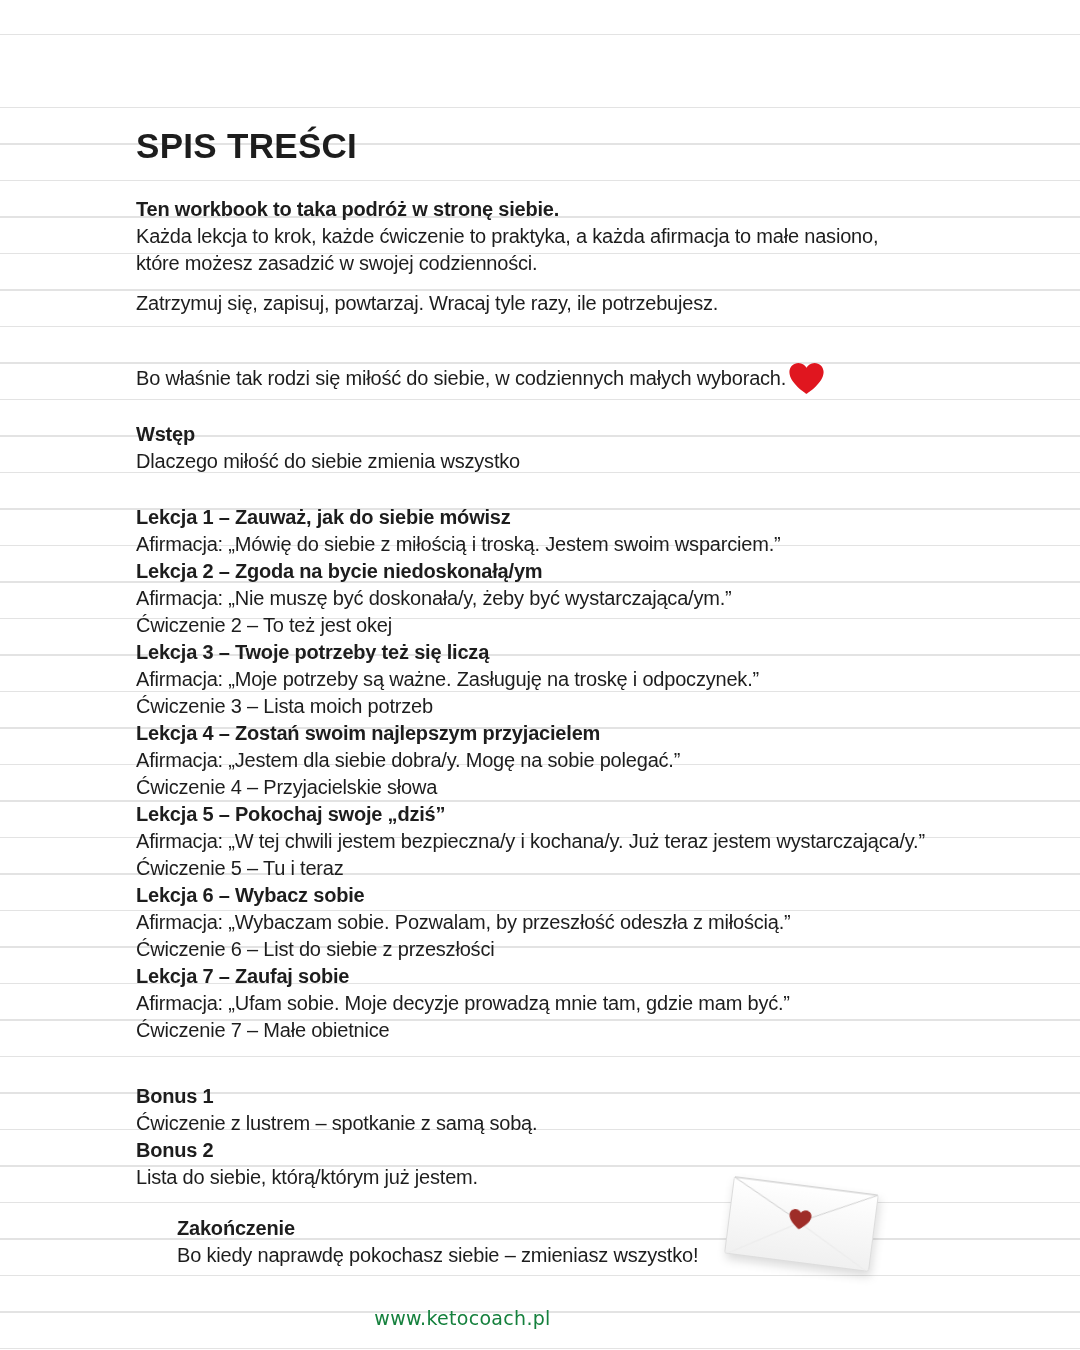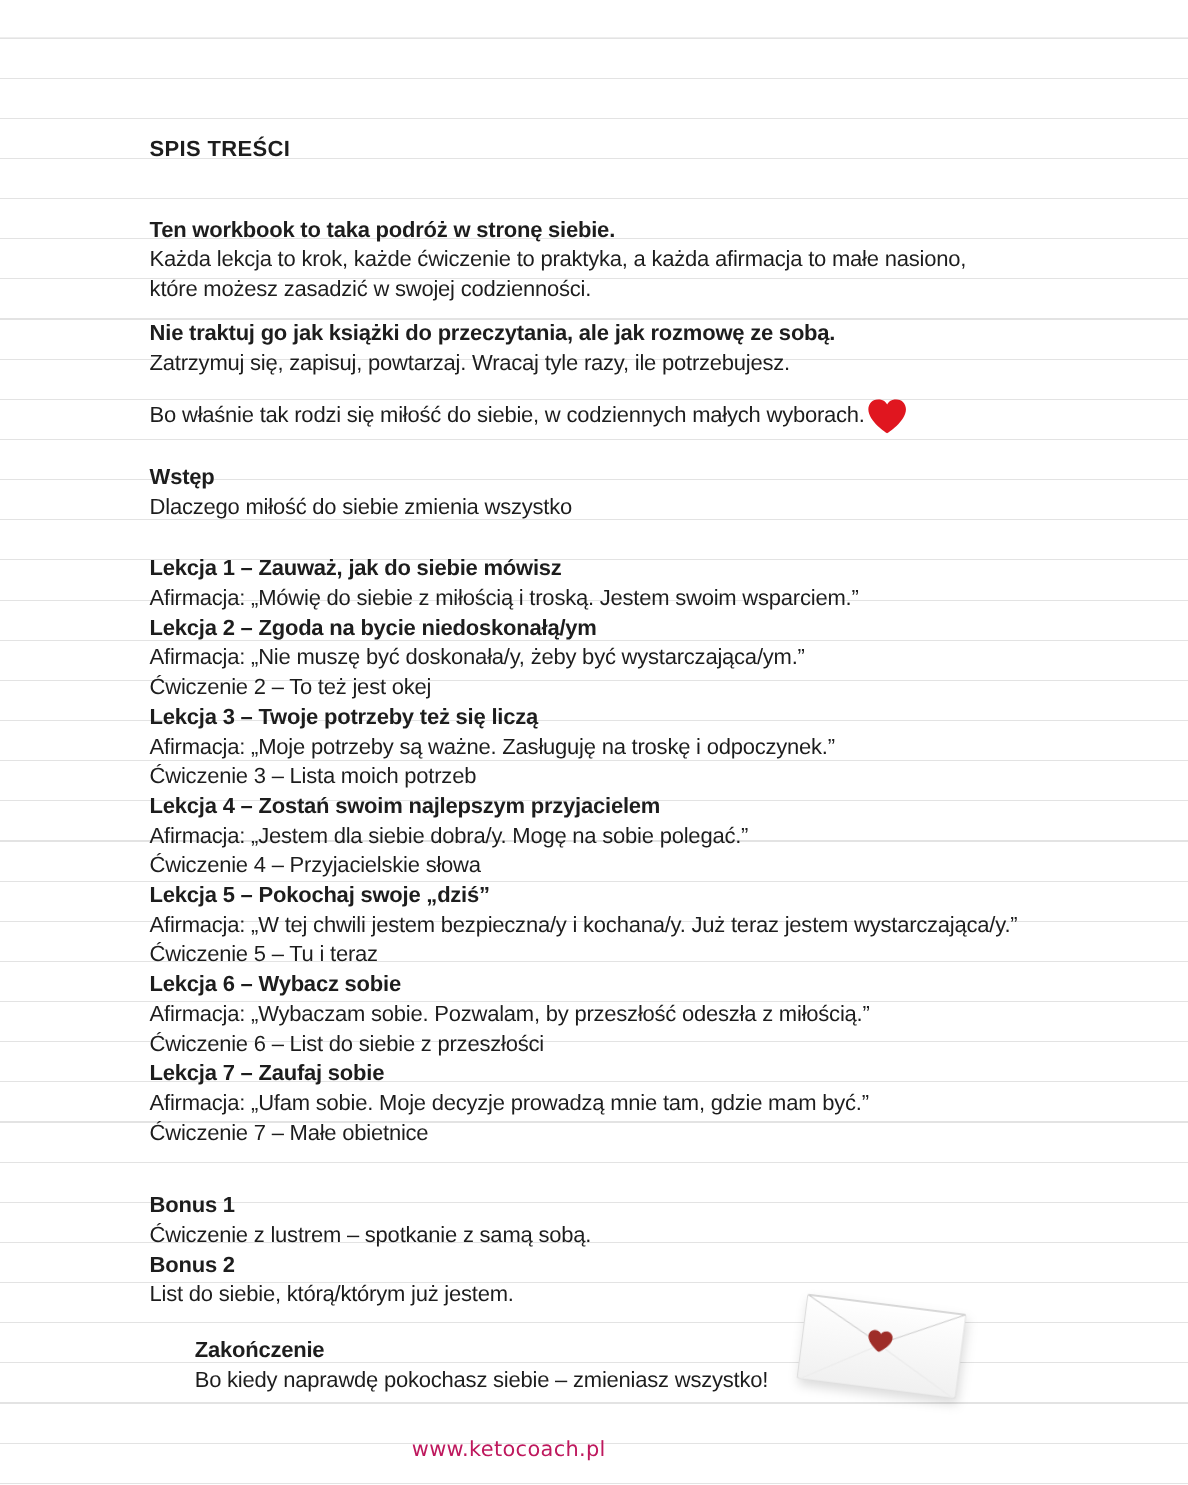--- a/index.html
+++ b/index.html
@@ -17,56 +17,55 @@
     z-index:0;
   }
   .block{
     position:absolute;left:136px;
     font-size:20px;line-height:27px;letter-spacing:-0.2px;
     white-space:nowrap;z-index:2;
   }
   .b{font-weight:700;}
   .page-title{
     position:absolute;left:136px;top:104px;
-    font-size:20px;line-height:38px;font-weight:800;letter-spacing:0.3px;
+    font-size:35px;line-height:38px;font-weight:800;letter-spacing:0.3px;
     z-index:2;white-space:nowrap;text-align:right;
   }
   .heart-row{display:flex;align-items:center;}
   .heart-inline{width:35px;height:31px;margin-left:3px;flex:0 0 auto;}
   .envelope{
     position:absolute;left:734px;top:1176px;width:146px;height:78px;
     transform:rotate(7.3deg);transform-origin:0 0;
     filter:drop-shadow(2px 5px 5px rgba(0,0,0,0.14));
     z-index:1;
   }
   .footer{
     position:absolute;left:0;top:1305px;width:925px;
     text-align:center;
     font-family:"DejaVu Sans",sans-serif;
-    font-size:19px;line-height:27px;letter-spacing:0.3px;color:#be185d;
+    font-size:19px;line-height:27px;letter-spacing:0.3px;color:#15803d;
     z-index:2;
   }
 </style>
 </head>
 <body>
 
 <div class="page">
 
   <div class="ruled"></div>
 
   <h1 class="page-title">SPIS TREŚCI</h1>
 
   <div class="block" style="top:184px;margin-top:12px;">
     <div class="b">Ten workbook to taka podróż w stronę siebie.</div>
     <div>Każda lekcja to krok, każde ćwiczenie to praktyka, a każda afirmacja to małe nasiono,</div>
     <div>które możesz zasadzić w swojej codzienności.</div>
   </div>
 
   <div class="block" style="top:290px;">
-    <div class="b">Nie traktuj go jak książki do przeczytania, ale jak rozmowę ze sobą.</div>
     <div>Zatrzymuj się, zapisuj, powtarzaj. Wracaj tyle razy, ile potrzebujesz.</div>
   </div>
 
   <div class="block heart-row" style="top:363px;">
     <span>Bo właśnie tak rodzi się miłość do siebie, w codziennych małych wyborach.</span>
     <svg class="heart-inline" viewBox="0 0 32 29" aria-hidden="true">
       <path d="M16 29 C16 29 0 19 0 8.5 C0 3.5 4 0 8.5 0 C12 0 14.8 2 16 4.5 C17.2 2 20 0 23.5 0 C28 0 32 3.5 32 8.5 C32 19 16 29 16 29 Z" fill="#e0161f"></path>
     </svg>
   </div>
 
@@ -109,21 +108,21 @@
       <div class="b">Lekcja 7 – Zaufaj sobie</div>
       <div>Afirmacja: „Ufam sobie. Moje decyzje prowadzą mnie tam, gdzie mam być.”</div>
       <div>Ćwiczenie 7 – Małe obietnice</div>
     </div>
   </div>
 
   <div class="block" style="top:1083px;">
     <div class="b">Bonus 1</div>
     <div>Ćwiczenie z lustrem – spotkanie z samą sobą.</div>
     <div class="b">Bonus 2</div>
-    <div>List do siebie, którą/którym już jestem.</div>
+    <div>Lista do siebie, którą/którym już jestem.</div>
   </div>
 
   <div class="block" style="top:1215px;margin-left:41px;">
     <div class="b">Zakończenie</div>
     <div>Bo kiedy naprawdę pokochasz siebie – zmieniasz wszystko!</div>
   </div>
 
   <div class="envelope">
     <svg width="146" height="78" viewBox="0 0 146 78" aria-hidden="true">
       <defs>

